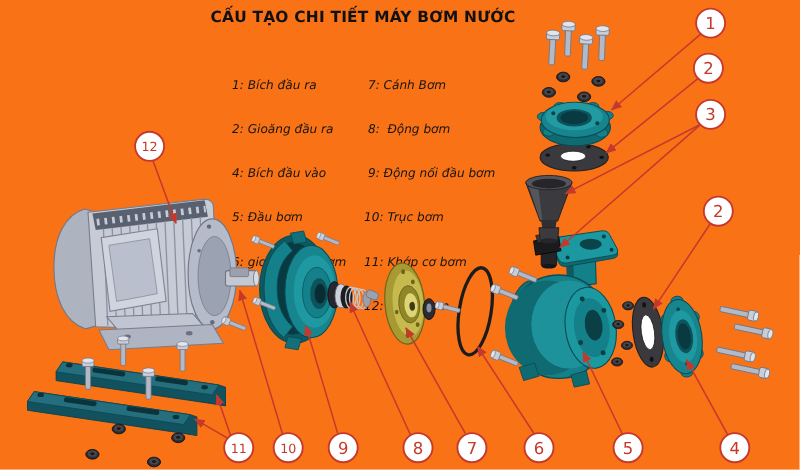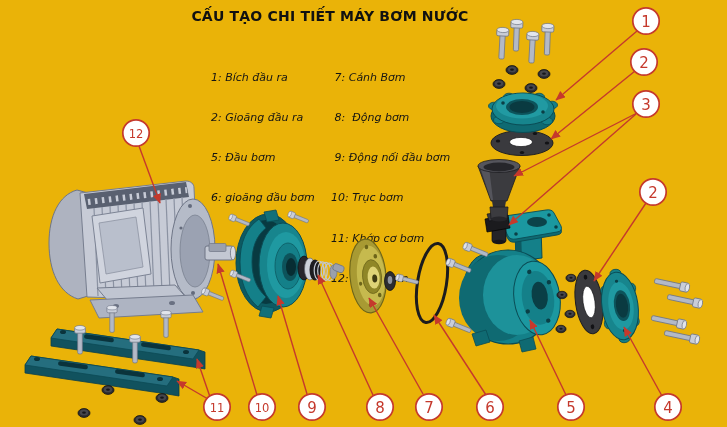--- a/index.html
+++ b/index.html
@@ -1,16 +1,16 @@
 <!DOCTYPE html>
 <html><head>
 <meta charset="utf-8">
 <style>
   html,body{margin:0;padding:0;background:#fff;}
-  .stage{position:relative;width:727px;height:427px;background:#eab308;overflow:hidden;
+  .stage{position:relative;width:727px;height:427px;background:#f97316;overflow:hidden;
          font-family:"DejaVu Sans","Liberation Sans",sans-serif;}
   .title{position:absolute;left:160px;top:8px;width:340px;text-align:center;
          font-size:14px;font-weight:bold;color:#111;letter-spacing:.2px;white-space:nowrap;}
   .lcol{position:absolute;top:44px;font-size:11px;color:#141414;line-height:13.4px;white-space:pre;font-style:italic;}
   .lcol.c1{left:211px;}
   .lcol.c2{left:331px;}
   svg{position:absolute;left:0;top:0;}
   text.co{fill:#c5392c;text-anchor:middle;}
   text.co.d1{font-size:15px;}
   text.co.d2{font-size:11.5px;}
@@ -18,20 +18,21 @@
 </head>
 <body>
 
 <div class="stage">
 
   <div class="title">CẤU TẠO CHI TIẾT MÁY BƠM NƯỚC</div>
 
   <div class="lcol c1">
     <div>1: Bích đầu ra</div>
     <div>2: Gioăng đầu ra</div>
+    <div>4: Bích đầu vào</div>
     <div>5: Đầu bơm</div>
     <div>6: gioăng đầu bơm</div>
   </div>
   <div class="lcol c2">
     <div> 7: Cánh Bơm</div>
     <div> 8:  Động bơm</div>
     <div> 9: Động nối đầu bơm</div>
     <div>10: Trục bơm</div>
     <div>11: Khớp cơ bơm</div>
     <div>12: Chân bơm</div>

